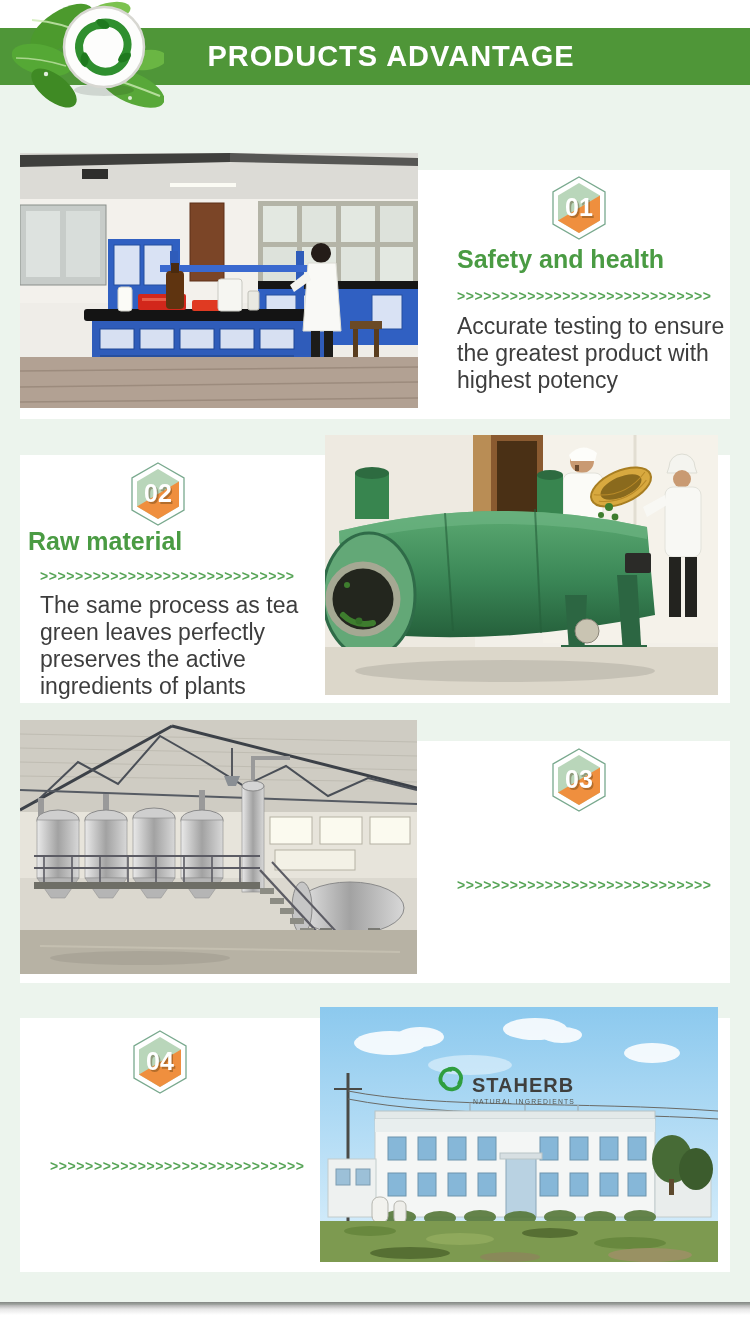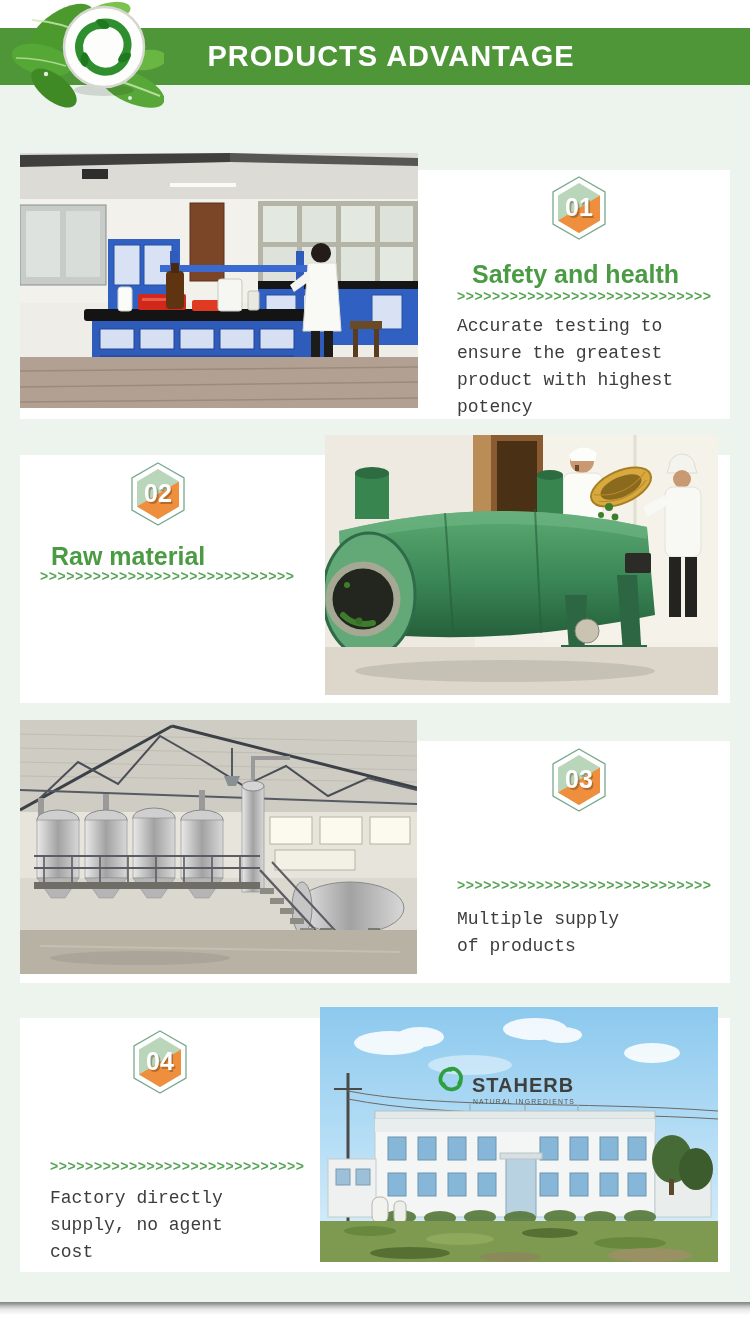--- a/index.html
+++ b/index.html
@@ -24,33 +24,33 @@
   .photo.p3{left:20px;top:720px;width:397px;height:254px;}
   .photo.p4{left:320px;top:1007px;width:398px;height:255px;}
   .badge{position:absolute;width:56px;height:64px;}
   .badge.b1{left:551px;top:176px;}
   .badge.b2{left:130px;top:462px;text-decoration:underline;}
   .badge.b3{left:551px;top:748px;}
   .badge.b4{left:132px;top:1030px;}
   .badge text{font-family:"Liberation Sans",sans-serif;font-size:25px;font-weight:bold;
     fill:#ffffff;text-anchor:middle;}
   .badge text.numshadow{fill:rgba(70,45,10,.35);}
-  .sec-title{position:absolute;margin:15px;color:#4a9b43;font-size:25px;font-weight:bold;
+  .sec-title{position:absolute;margin:0;color:#4a9b43;font-size:25px;font-weight:bold;
     line-height:29px;letter-spacing:0;}
   .sec-title.t1{left:457px;top:245px;width:260px;}
-  .sec-title.t2{left:36px;top:527px;width:280px;}
+  .sec-title.t2{left:28px;top:527px;width:280px;}
   .sec-title.t3{left:457px;top:817px;width:212px;}
   .sec-title.t4{left:48px;top:1117px;width:280px;}
   .arrows{position:absolute;color:#56a456;font-size:14px;font-weight:bold;letter-spacing:.6px;
     white-space:nowrap;}
   .arrows.a1{left:457px;top:288px;}
   .arrows.a2{left:40px;top:568px;}
   .arrows.a3{left:457px;top:877px;}
   .arrows.a4{left:50px;top:1158px;}
-  .sec-body{position:absolute;margin:0;color:#3d3d3d;font-size:18px;line-height:27px;font-family:Liberation Mono, monospace;}
+  .sec-body{position:absolute;margin:0;color:#3d3d3d;font-size:23px;line-height:27px;}
   .sec-body.d1{left:457px;top:313px;width:268px;}
   .sec-body.d2{left:40px;top:592px;width:278px;}
   .sec-body.d3{left:457px;top:906px;width:180px;}
   .sec-body.d4{left:50px;top:1185px;width:215px;}
   svg{display:block;}
 </style>
 </head>
 <body>
 
 <div class="page">
@@ -464,21 +464,20 @@
       <text x="28" y="40">04</text>
     </svg>
   </div>
 
   <h2 class="sec-title t1">Safety and health</h2>
   <div class="arrows a1">&gt;&gt;&gt;&gt;&gt;&gt;&gt;&gt;&gt;&gt;&gt;&gt;&gt;&gt;&gt;&gt;&gt;&gt;&gt;&gt;&gt;&gt;&gt;&gt;&gt;&gt;&gt;&gt;&gt;</div>
   <p class="sec-body d1">Accurate testing to ensure the greatest product with highest potency</p>
 
   <h2 class="sec-title t2">Raw material</h2>
   <div class="arrows a2">&gt;&gt;&gt;&gt;&gt;&gt;&gt;&gt;&gt;&gt;&gt;&gt;&gt;&gt;&gt;&gt;&gt;&gt;&gt;&gt;&gt;&gt;&gt;&gt;&gt;&gt;&gt;&gt;&gt;</div>
+  <p class="sec-body d2">The same process as tea green leaves perfectly preserves the active ingredients of plants</p>
 
   <div class="arrows a3">&gt;&gt;&gt;&gt;&gt;&gt;&gt;&gt;&gt;&gt;&gt;&gt;&gt;&gt;&gt;&gt;&gt;&gt;&gt;&gt;&gt;&gt;&gt;&gt;&gt;&gt;&gt;&gt;&gt;</div>
-  <p class="sec-body d3">Multiple supply of products</p>
 
   <div class="arrows a4">&gt;&gt;&gt;&gt;&gt;&gt;&gt;&gt;&gt;&gt;&gt;&gt;&gt;&gt;&gt;&gt;&gt;&gt;&gt;&gt;&gt;&gt;&gt;&gt;&gt;&gt;&gt;&gt;&gt;</div>
-  <p class="sec-body d4">Factory directly supply, no agent cost</p>
 
   <div class="bottom-shadow"></div>
 </div>
 
 </body></html>

